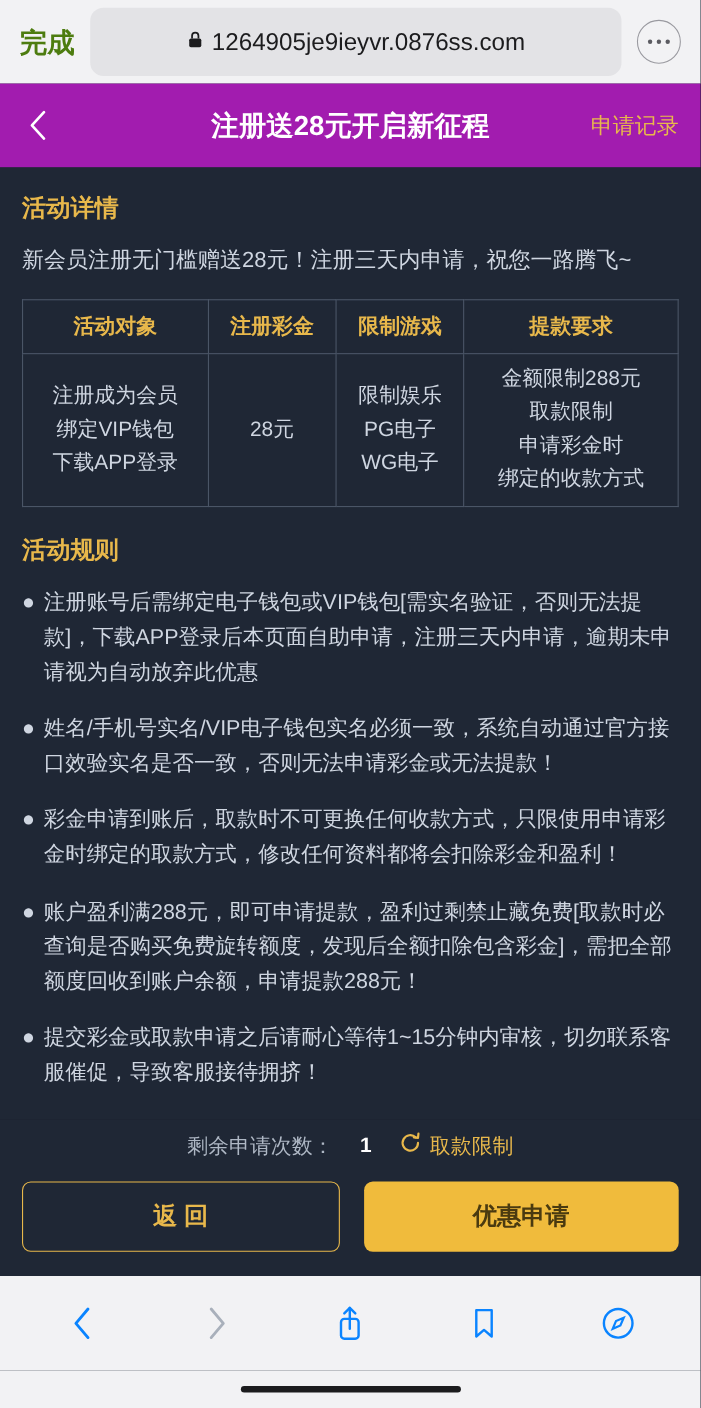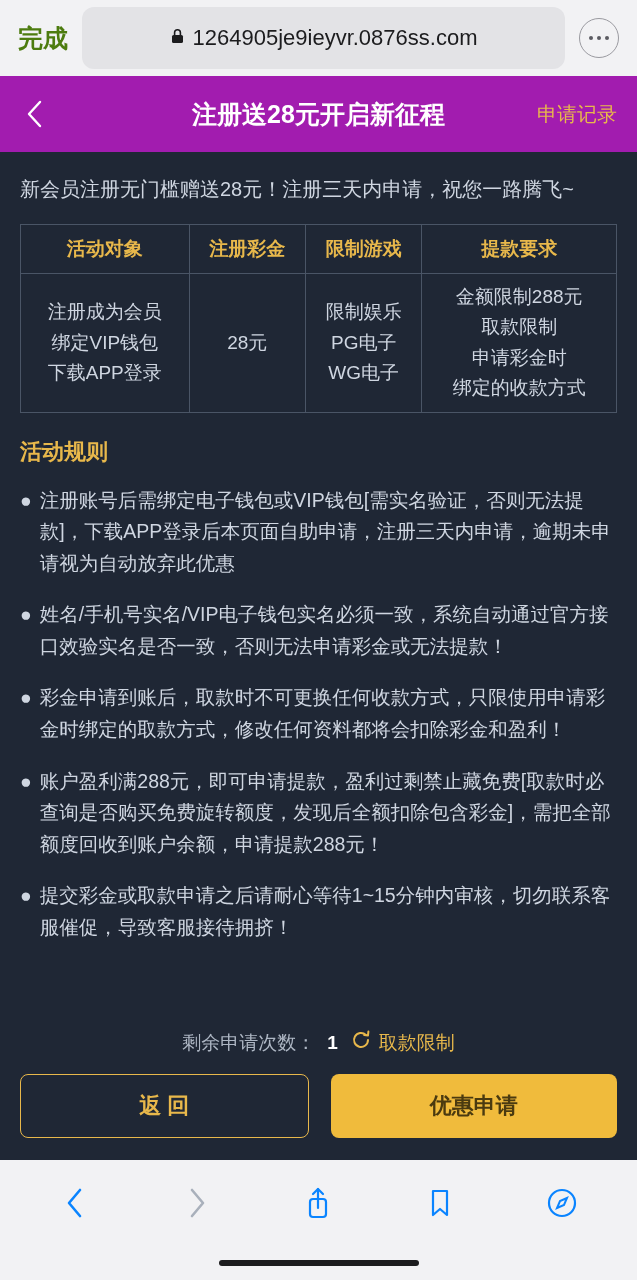--- a/index.html
+++ b/index.html
@@ -150,21 +150,21 @@
   .rule .txt { flex: 1 1 auto; }
 
   
   .footer-area {
     flex: 0 0 auto;
     background: #1f2735;
     padding: 0 20px 22px 20px;
   }
   .remaining {
     display: flex; align-items: center; justify-content: center;
-    gap: 12px;
+    gap: 24px;
     color: #aeb7c4;
     font-size: 19px;
     padding: 10px 0 18px 0;
   }
   .remaining .count { color: #ffffff; font-weight: 700; }
   .refresh-link {
     display: flex; align-items: center; gap: 7px;
     color: #e8b84b;
   }
   .btn-row { display: flex; gap: 22px; }
@@ -240,20 +240,21 @@
       <svg width="20" height="30" viewBox="0 0 20 30">
         <path d="M15 3 L4 15 L15 27" fill="none" stroke="#ffffff" stroke-width="2.4" stroke-linecap="round" stroke-linejoin="round"></path>
       </svg>
     </div>
     <div class="page-title">注册送28元开启新征程</div>
     <div class="apply-record">申请记录</div>
   </div>
 
   <div class="content">
 
+    <div class="section-title">活动详情</div>
     <div class="lead">新会员注册无门槛赠送28元！注册三天内申请，祝您一路腾飞~</div>
 
     <table class="promo">
       <thead>
         <tr>
           <th>活动对象</th>
           <th>注册彩金</th>
           <th>限制游戏</th>
           <th>提款要求</th>
         </tr>

